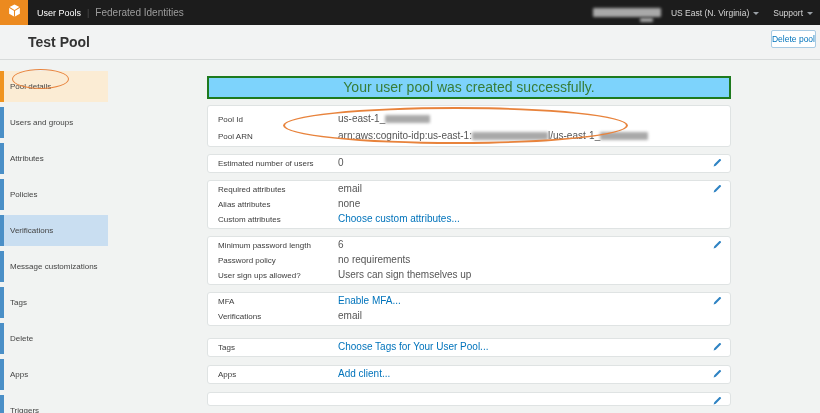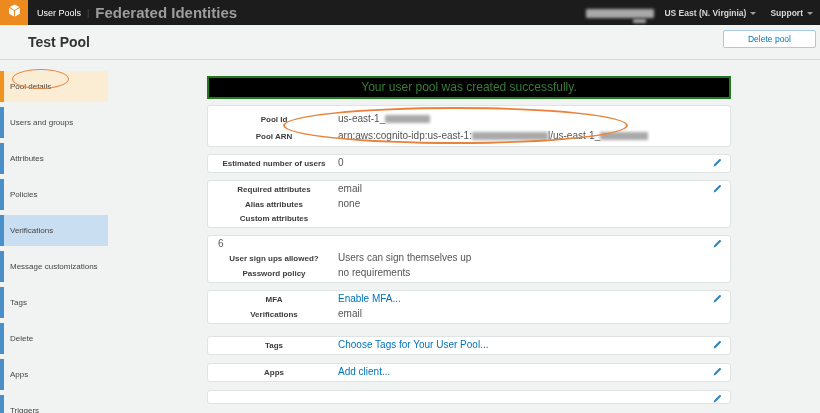--- a/index.html
+++ b/index.html
@@ -4,61 +4,61 @@
 <style>
   * { margin:0; padding:0; box-sizing:border-box; }
   html,body { width:820px; height:413px; overflow:hidden; background:#f1f3f2;
               font-family:"Liberation Sans", sans-serif; color:#444; }
 
   
   .navbar { height:25px; background:#1c1c1c; display:flex; align-items:center; position:relative; }
   .logo { width:28px; height:25px; background:#ec8a1f; display:flex; align-items:center; justify-content:center; flex:0 0 auto; cursor:pointer; }
   .nav-brand { color:#fff; font-weight:normal; font-size:9px; margin-left:9px; cursor:pointer; }
   .nav-sep { color:#4e4e4e; font-size:9px; margin:0 6px; }
-  .nav-link { color:#9d9d9d; font-size:15px; cursor:pointer;font-weight:bold; }
+  .nav-link { color:#9d9d9d; font-size:10px; cursor:pointer; }
   .nav-spacer { flex:1; }
-  .nav-right { display:flex; align-items:flex-end; color:#d6d6d6; font-size:8.5px;font-weight:bold; }
+  .nav-right { display:flex; align-items:flex-start; color:#d6d6d6; font-size:8.5px; }
   .blur-wrap { position:relative; margin-right:10px; }
   .blur { display:inline-block; background:#a9a9a9; filter:blur(1.4px); border-radius:1px; }
   .blur-account { width:68px; height:9px; display:block; }
   .blur-frag { position:absolute; right:8px; top:10px; width:13px; height:4px; }
   .caret { display:inline-block; width:0; height:0; border-left:3px solid transparent; border-right:3px solid transparent; border-top:3px solid #9aa0a6; margin-left:4px; vertical-align:1px; }
   .nav-item { margin-right:14px; cursor:pointer; white-space:nowrap; }
   .nav-item:last-child { margin-right:7px; }
 
   
   .header-band { height:35px; background:#f2f3f3; border-bottom:1px solid #d7dada; position:relative; display:flex; align-items:center; }
   .page-title { font-size:14px; font-weight:bold; color:#333; padding-left:28px; }
-  .delete-btn { position:absolute; right:4px; top:5px; background:#fff; border:1px solid #a8cbe4; border-radius:2px; color:#0073bb; font-size:8.5px; padding:3px 24px; cursor:pointer; font-family:inherit; }
+  .delete-btn { position:absolute; right:4px; top:5px; background:#fff; border:1px solid #a8cbe4; border-radius:2px; color:#0073bb; font-size:8.5px; padding:3px 0; cursor:pointer; font-family:inherit; }
 
   
   .page { display:flex; align-items:flex-start; }
 
   
   .sidebar { width:108px; padding-top:11px; flex:0 0 auto; }
   .side-item { position:relative; height:31px; margin-bottom:5px; display:flex; align-items:center; padding-left:10px; font-size:8px; color:#444; cursor:pointer; }
   .side-item::before { content:""; position:absolute; left:0; top:0; bottom:0; width:4px; background:#4a8fc7; }
   .side-item.active-orange { background:#fbecd4; }
   .side-item.active-orange::before { background:#f0941f; }
   .side-item.active-blue { background:#c9def1; }
   .ellipse-note { position:absolute; border:1.5px solid #e8833c; border-radius:50%; pointer-events:none; }
   .ellipse-pool-details { left:12px; top:-2px; width:57px; height:20px; }
 
   
   .main { margin-left:99px; width:524px; padding-top:16px; }
-  .banner { height:23px; border:2px solid #1e7a1e; background:#000000; color:#377d37;
-            font-size:12px; text-align:center; line-height:19px; margin-bottom:6px; }
+  .banner { height:23px; border:2px solid #1e7a1e; background:#7dd3fc; color:#377d37;
+            font-size:14px; text-align:center; line-height:19px; margin-bottom:6px; }
   .panel { background:#fff; border:1px solid #dfe3e3; border-radius:3px; padding:1px 10px; position:relative; margin-top:7px; }
   .panel.first { margin-top:0; padding:5px 10px; height:42px; }
   .panel.mt12 { margin-top:12px; }
   .panel.mt8 { margin-top:8px; }
   .panel.pad6 { padding-top:6px; padding-bottom:6px; }
   .prow { display:flex; line-height:14px; align-items:baseline; }
   .panel.first .prow { line-height:16px; }
-  .plabel { flex:0 0 112px; text-align:center; font-weight:bold; font-size:8px; color:#3c3c3c; margin-right:8px; white-space:nowrap; }
+  .plabel { flex:0 0 112px; text-align:left; font-weight:normal; font-size:8px; color:#3c3c3c; margin-right:8px; white-space:nowrap; }
   .pvalue { font-size:10px; color:#555; white-space:nowrap; }
   .pvalue .blur { height:8px; vertical-align:-1px; }
   .w45 { width:45px; } .w76 { width:76px; } .w48 { width:48px; }
   .link { color:#0073bb; cursor:pointer; }
   .pencil { position:absolute; top:3px; right:8px; cursor:pointer; line-height:0; }
   .ellipse-pool-info { left:75px; top:1px; width:345px; height:37px; border-width:2px; }
 </style>
 </head>
 <body>
 
@@ -159,38 +159,40 @@
       <div class="prow">
           <span class="plabel">Required attributes</span>
           <span class="pvalue">email</span>
         </div>
       <div class="prow">
           <span class="plabel">Alias attributes</span>
           <span class="pvalue">none</span>
         </div>
       <div class="prow">
           <span class="plabel">Custom attributes</span>
-        </div>
-    </div>
-
-    <div class="panel">
-      <span class="pencil"><svg width="9" height="9" viewBox="0 0 12 12">
-            <path d="M0.8 11.2 L1.7 8.3 L8.6 1.4 C8.9 1.1 9.4 1.1 9.7 1.4 L10.6 2.3 C10.9 2.6 10.9 3.1 10.6 3.4 L3.7 10.3 Z" fill="#2e83c3"></path>
-          </svg></span>
-      <div class="prow">
+          <span class="pvalue link">Choose custom attributes...</span>
+        </div>
+    </div>
+
+    <div class="panel">
+      <span class="pencil"><svg width="9" height="9" viewBox="0 0 12 12">
+            <path d="M0.8 11.2 L1.7 8.3 L8.6 1.4 C8.9 1.1 9.4 1.1 9.7 1.4 L10.6 2.3 C10.9 2.6 10.9 3.1 10.6 3.4 L3.7 10.3 Z" fill="#2e83c3"></path>
+          </svg></span>
+      <div class="prow">
+          <span class="plabel">Minimum password length</span>
           <span class="pvalue">6</span>
+        </div>
+      <div class="prow">
+          <span class="plabel">Password policy</span>
+          <span class="pvalue">no requirements</span>
         </div>
       <div class="prow">
           <span class="plabel">User sign ups allowed?</span>
           <span class="pvalue">Users can sign themselves up</span>
         </div>
-      <div class="prow">
-          <span class="plabel">Password policy</span>
-          <span class="pvalue">no requirements</span>
-        </div>
     </div>
 
     <div class="panel">
       <span class="pencil"><svg width="9" height="9" viewBox="0 0 12 12">
             <path d="M0.8 11.2 L1.7 8.3 L8.6 1.4 C8.9 1.1 9.4 1.1 9.7 1.4 L10.6 2.3 C10.9 2.6 10.9 3.1 10.6 3.4 L3.7 10.3 Z" fill="#2e83c3"></path>
           </svg></span>
       <div class="prow">
           <span class="plabel">MFA</span>
           <span class="pvalue link">Enable MFA...</span>
         </div>

